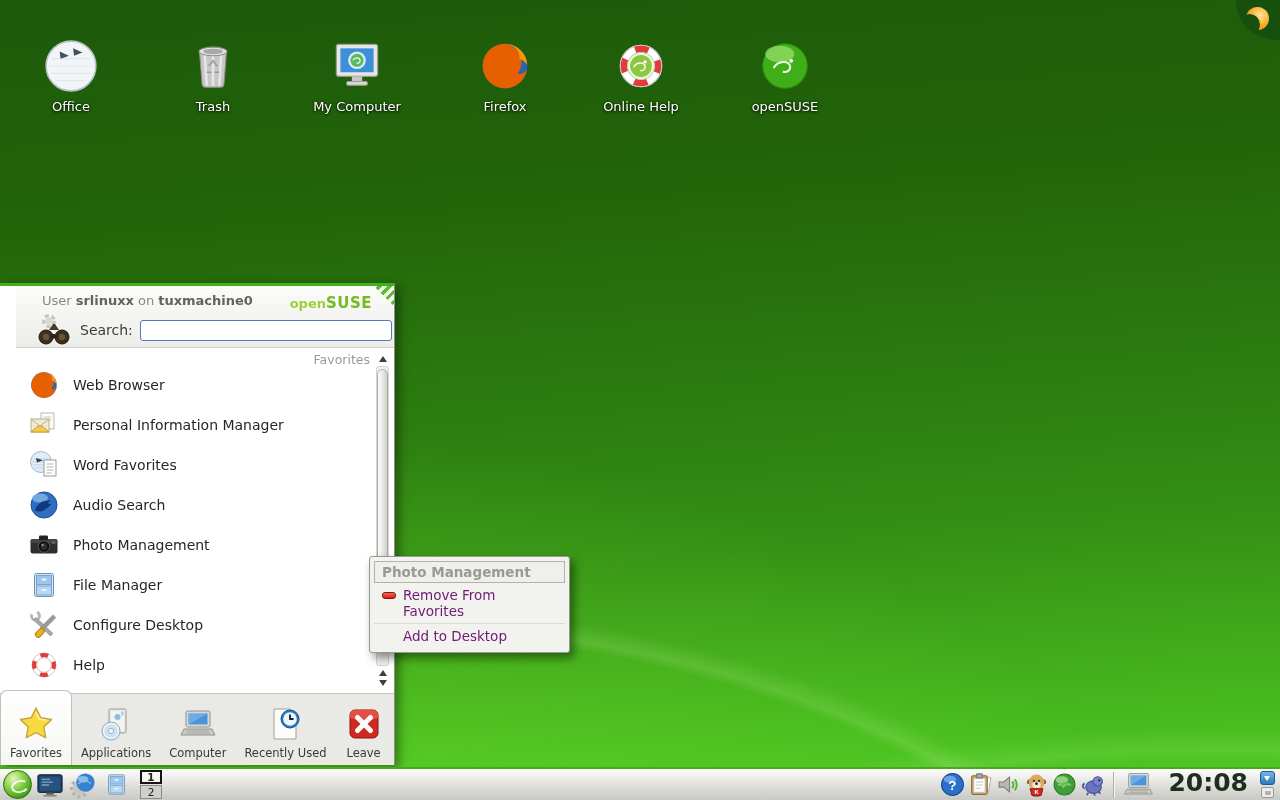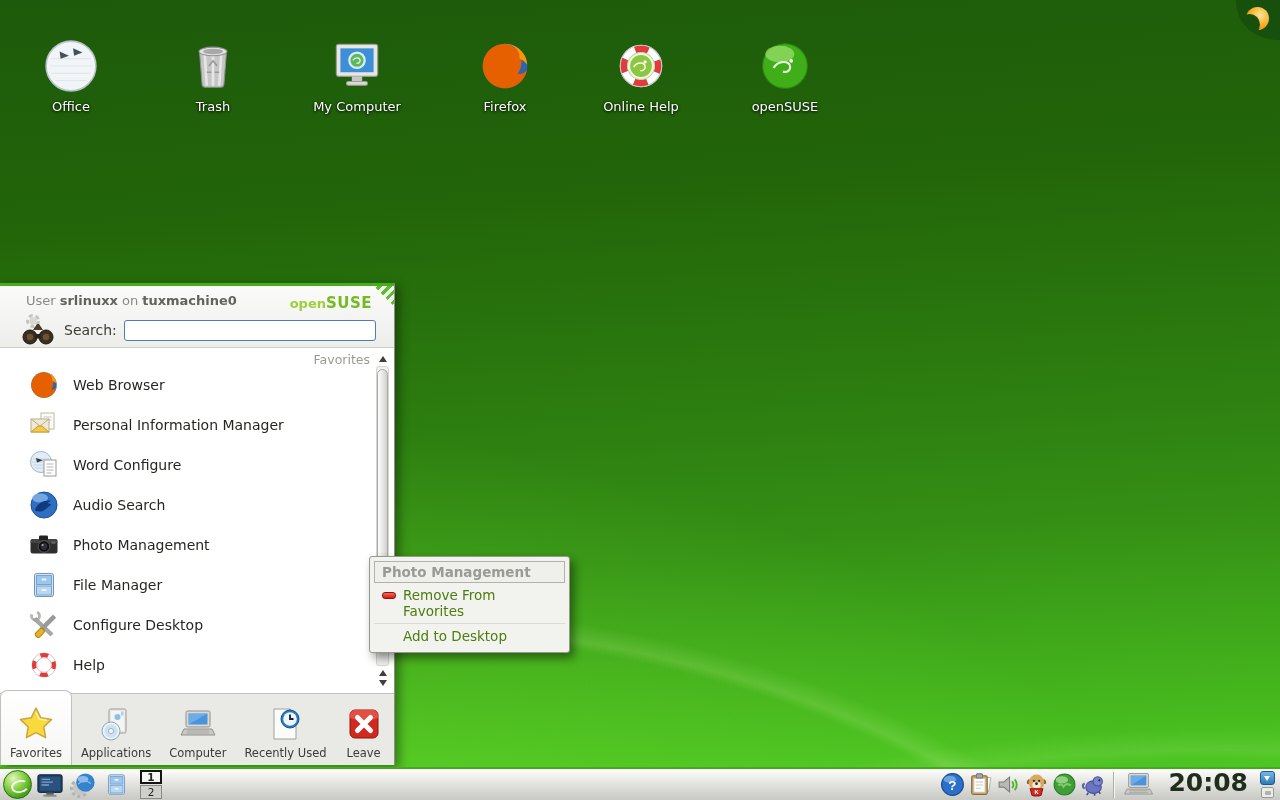--- a/index.html
+++ b/index.html
@@ -25,21 +25,21 @@
   
   .cashew { position:absolute; top:0; right:0; width:44px; height:40px; border-radius:0 0 0 95%; background:#17500d; overflow:hidden; }
   .cres { position:absolute; right:11px; top:7px; width:23px; height:23px; border-radius:50%;
           background:radial-gradient(circle at 62% 35%, #ffe59a, #f7a81b 55%, #e07c00); }
   .cres::after { content:""; position:absolute; left:-7px; top:7px; width:21px; height:21px; border-radius:50%; background:#17500d; }
 
   
   .kickoff { position:absolute; left:0; top:283px; width:395px; height:482px; background:#fff;
              border-right:1px solid #8f8f88; border-top:3px solid #46ad1d;
              box-shadow:4px 4px 10px rgba(0,0,0,.40); z-index:5; }
-  .khead { position:relative; height:62px; background:linear-gradient(#fbfbfa,#ededea); border-bottom:1px solid #cfcfca; }
+  .khead { position:relative; height:62px; background:linear-gradient(#fbfbfa,#ededea); border-bottom:1px solid #cfcfca;margin-left:16px; }
   .kuser { padding:7px 0 0 26px; font-size:13px; color:#8a8a85; }
   .kuser b { color:#63635e; }
   .kuser span { margin-right:4px; }
   .klogo { position:absolute; right:22px; top:7px; }
   .klogo .lo { font-size:13px; color:#9ccf3a; font-weight:bold; }
   .klogo .ls { font-size:15px; color:#73ba25; font-weight:bold; letter-spacing:.5px; }
   .kgrip { position:absolute; right:0; top:0; width:26px; height:26px;
            background:repeating-linear-gradient(135deg,#5dbb2e 0 3px,#f2f2ef 3px 7px);
            clip-path:polygon(100% 0,22% 0,100% 78%); }
   .ksearch { position:absolute; left:20px; top:26px; display:flex; align-items:center; }
@@ -65,21 +65,21 @@
 
   .tabbar { position:absolute; bottom:0; left:0; width:100%; height:72px; background:#e9e9e5; border-top:1px solid #c2c2be; display:flex; align-items:stretch; }
   .tab { display:flex; flex-direction:column; align-items:center; justify-content:flex-end; padding:4px 9px 5px; font-size:11.5px; color:#3a3a36; }
   .tab svg { width:38px; height:38px; margin-bottom:3px; }
   .tab.active { background:linear-gradient(#ffffff,#f6f6f3); border:1px solid #bfbfbb; border-bottom:none; border-radius:7px 7px 0 0; margin-top:-4px; }
 
   
   .ctx { position:absolute; left:369px; top:556px; width:201px; background:#f2f2ee; border:1px solid #98988f;
          border-radius:3px; box-shadow:4px 5px 10px rgba(0,0,0,.45); padding:4px; z-index:9; }
   .ctx-title { border:1px solid #b2b2ac; background:#efefeb; color:#9a9a94; font-weight:bold; font-size:13.5px; padding:2px 7px; }
-  .ctx-item { position:relative; font-size:13.5px; color:#4d7c0f; padding:4px 6px 4px 29px; }
+  .ctx-item { position:relative; font-size:13.5px; color:#701a75; padding:4px 6px 4px 29px; }
   .ctx-item.sep { border-bottom:1px solid #dcdcd6; }
   .minus-ic { position:absolute; left:8px; top:9px; width:14px; height:7px; background:linear-gradient(#f06a60,#d21f12); border:1px solid #8f130a; border-radius:3px; }
 
   
   .taskbar { position:absolute; left:0; bottom:0; width:1280px; height:33px; z-index:10;
              background:linear-gradient(#fefefd,#e4e4e0 45%,#cacac6 95%); border-top:2px solid #48a81f; }
   .tb-left { position:absolute; left:2px; top:0; height:31px; display:flex; align-items:center; gap:3px; }
   .tb-left svg { display:block; }
   .tbtn { width:30px; height:30px; display:flex; align-items:center; justify-content:center; }
   .startbtn { width:29px; height:29px; border-radius:50%; border:1px solid #2a6e0e; position:relative;
@@ -246,21 +246,21 @@
           <span class="mlabel">Personal Information Manager</span>
         </div>
         <div class="mrow">
           <svg viewBox="0 0 32 32">
               <circle cx="13" cy="13" r="10.5" fill="#e3edf6" stroke="#9db8d2"></circle>
               <path d="M5 10 h16 M4 13 h18 M5 16 h16 M7 19 h12" stroke="#c3d5e6" stroke-width="1.2"></path>
               <path d="M8 9 l7 2.2 -6 2.4z" fill="#2e3a46"></path>
               <rect x="16" y="11" width="12" height="16" fill="#fff" stroke="#98989a"></rect>
               <path d="M18.5 15 h7 M18.5 18 h7 M18.5 21 h7 M18.5 24 h5" stroke="#b4b4b6" stroke-width="1.2"></path>
             </svg>
-          <span class="mlabel">Word Configure</span>
+          <span class="mlabel">Word Favorites</span>
         </div>
         <div class="mrow">
           <svg viewBox="0 0 32 32">
               <circle cx="16" cy="16" r="13" fill="#2e6fc2"></circle>
               <circle cx="16" cy="16" r="13" fill="none" stroke="#1d4e94"></circle>
               <ellipse cx="12" cy="9" rx="8" ry="4.5" fill="#85b5e8" opacity="0.8"></ellipse>
               <path d="M7 21 c2.5-7 8-10 16-9.5 l-3.5 2.5 4 1.5 -7 5.5 c-3 2-7 2-9.5.5z" fill="#0f3a7e"></path>
             </svg>
           <span class="mlabel">Audio Search</span>
         </div>

